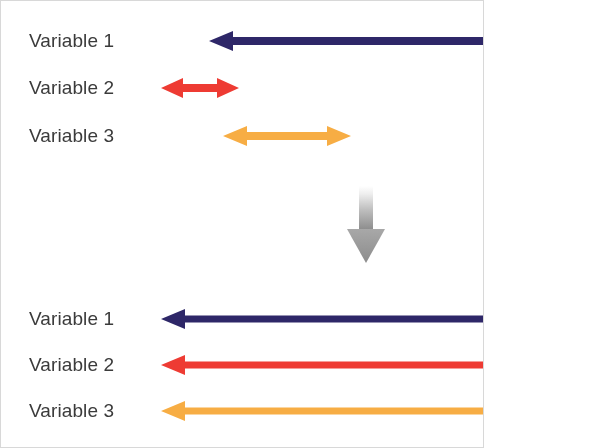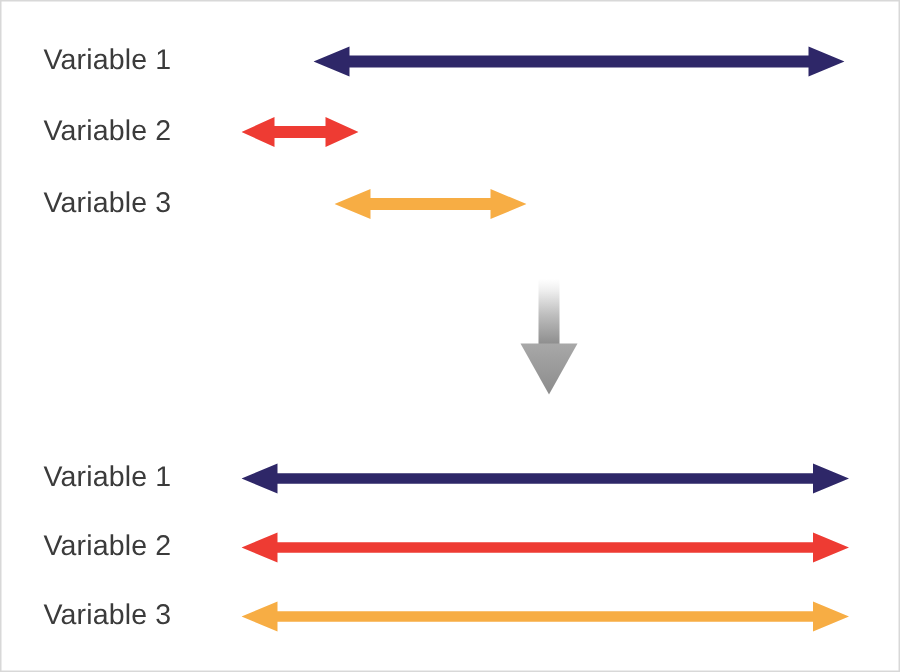--- a/index.html
+++ b/index.html
@@ -5,21 +5,21 @@
   html, body {
     margin: 0;
     padding: 0;
     background: #ffffff;
   }
   body {
     font-family: "Liberation Sans", sans-serif;
   }
   #canvas {
     position: relative;
-    width: 600px;
+    width: 484px;
     height: 448px;
     background: #ffffff;
     border: 1px solid #d8d8d8;
     box-sizing: border-box;
     overflow: hidden;
   }
   .var-label {
     position: absolute;
     font-family: "Liberation Sans", sans-serif;
     font-size: 19px;

